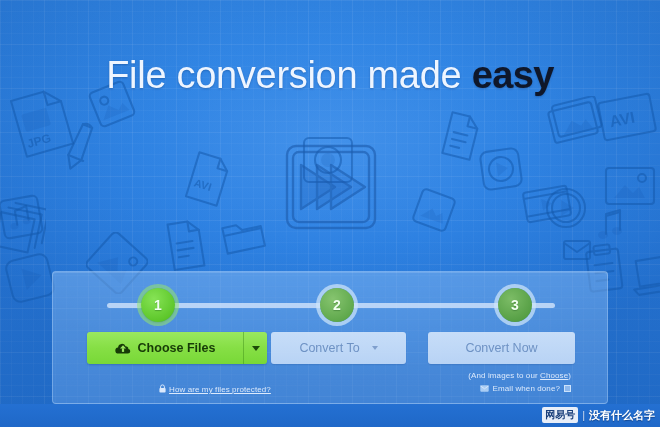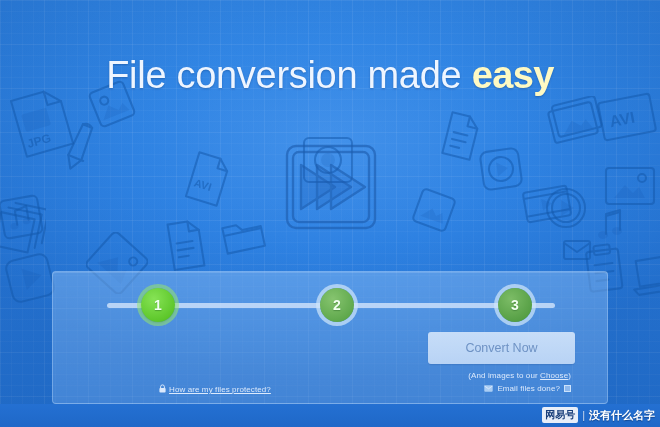--- a/index.html
+++ b/index.html
@@ -46,21 +46,21 @@
   .doodle text { font-family:"Liberation Sans",sans-serif; font-weight:bold;
                  fill:#1358ab; stroke:none; }
 
   
   #hero { position:absolute; left:0; right:0; top:56px; text-align:center; }
   #hero-title {
     font-size:38px; font-weight:300; color:#eef5ff;
     letter-spacing:-.3px; line-height:1.05;
     text-shadow:0 1px 2px rgba(10,50,110,.35);
   }
-  #hero-title .accent { color:#fef9c3; font-weight:bold; letter-spacing:-.6px;margin-top:28px; }
+  #hero-title .accent { color:#0f172a; font-weight:bold; letter-spacing:-.6px;margin-top:28px; }
   #hero-sub {
     margin-top:9px; font-size:10.5px; color:#eaf3ff; font-weight:bold;
     letter-spacing:.15px;
     text-shadow:0 1px 1px rgba(10,50,110,.3);
   }
 
   
   #logo-mark { position:absolute; left:281px; top:141px; }
 
   
@@ -370,41 +370,58 @@
     <div class="step s2">
       <span>2</span>
     </div>
     <div class="step s3">
       <span>3</span>
     </div>
   </div>
 
   <div id="btn-row">
 
-
+    <div id="choose-wrap">
+      <div id="choose-main">
+        <svg width="16" height="13" viewBox="0 0 16 13">
+          <path fill="#173b07" d="M3.4 11.6a3.1 3.1 0 0 1-.35-6.18A3.9 3.9 0 0 1 10.5 4.2a2.9 2.9 0 0 1 2.9 2.75 2.35 2.35 0 0 1-.5 4.65H3.4z"></path>
+          <path fill="#9ae85f" d="M8 3.2 11 6.6H5z"></path>
+          <rect fill="#9ae85f" x="6.9" y="6.3" width="2.2" height="3.6"></rect>
+        </svg>
+        <span>Choose Files</span>
+      </div>
+      <div id="choose-caret">
+        <span class="caret-dn"></span>
+      </div>
+    </div>
+
+    <div class="flatbtn" id="convert-to">
+      <span>Convert To</span>
+      <span class="caret-sm"></span>
+    </div>
 
     <div class="flatbtn" id="convert-now">
       <span>Convert Now</span>
     </div>
   </div>
 
   <div id="micro">
     <div class="mc" id="m-prot">
       <svg class="lock-ic" width="7" height="9" viewBox="0 0 7 9">
         <path d="M1.6 4V2.8a1.9 1.9 0 0 1 3.8 0V4" fill="none" stroke="#dbe9fc" stroke-width="1"></path>
         <rect x="0.4" y="3.9" width="6.2" height="4.7" rx="1" fill="#dbe9fc"></rect>
       </svg><span class="ulink">How are my files protected?</span>
     </div>
     <div class="mc" id="m-terms"><span>(And images to our </span><span class="ulink">Choose</span><span>)</span></div>
     <div class="mc" id="m-email">
       <svg width="9" height="7" viewBox="0 0 9 7">
         <rect x="0.3" y="0.3" width="8.4" height="6.4" rx="1" fill="#a9cdf4"></rect>
         <path d="M0.6 1 4.5 3.8 8.4 1" fill="none" stroke="#dbe9fc" stroke-width=".9"></path>
       </svg>
-      <span>Email files done?</span>
+      <span>Email when done?</span>
       <span class="chk"></span>
     </div>
   </div>
 </div>
 
 <div id="bottom-strip"></div>
 
 <div id="watermark">
   <span id="wm-badge">网易号</span>
   <span id="wm-sep">|</span>

